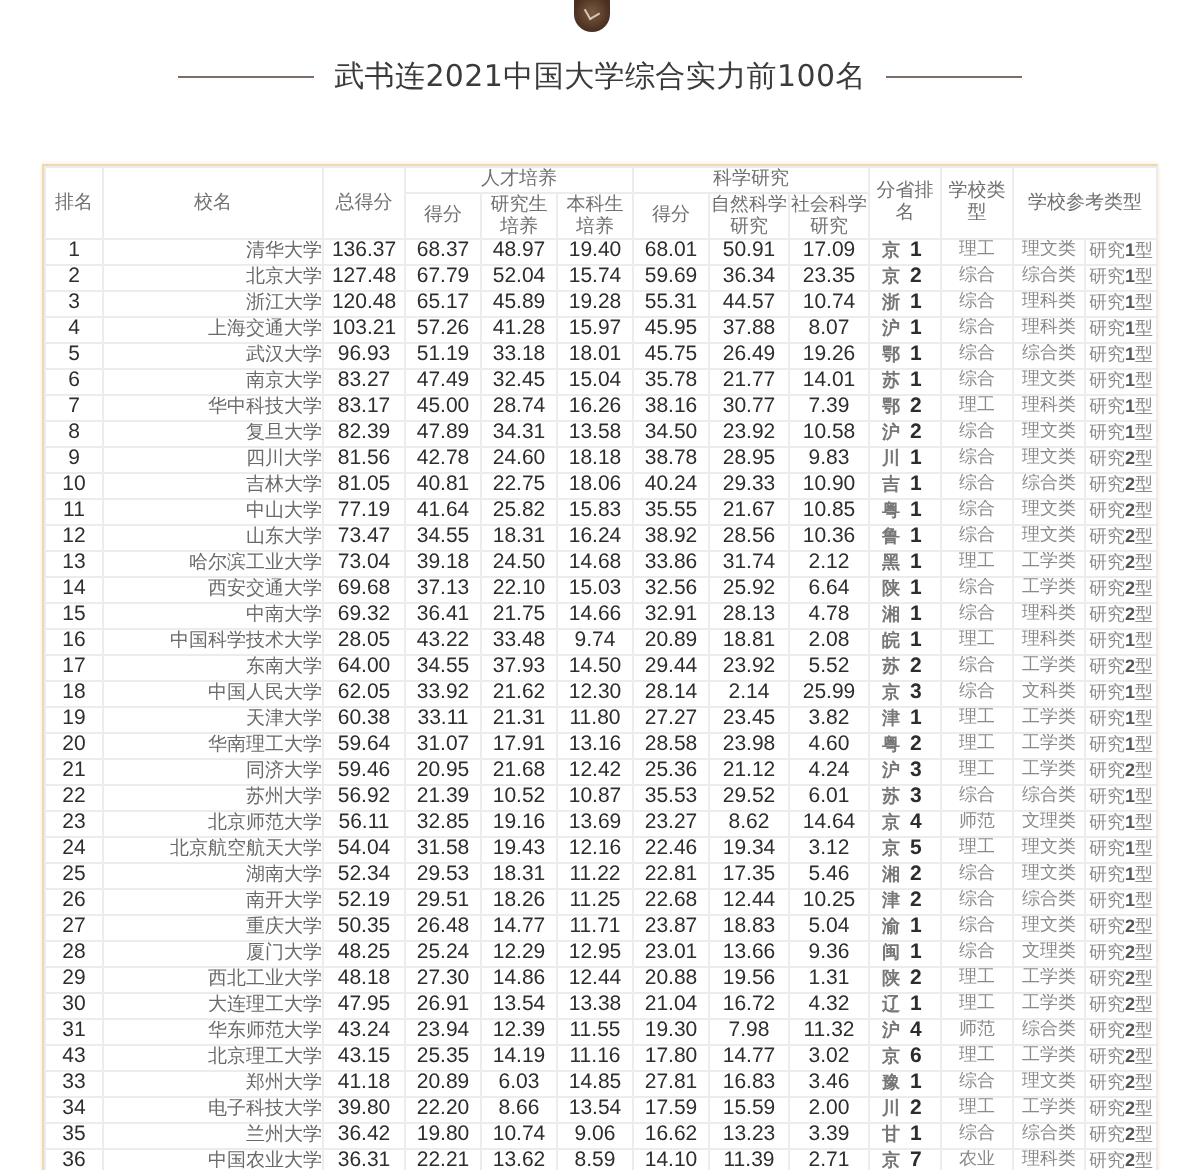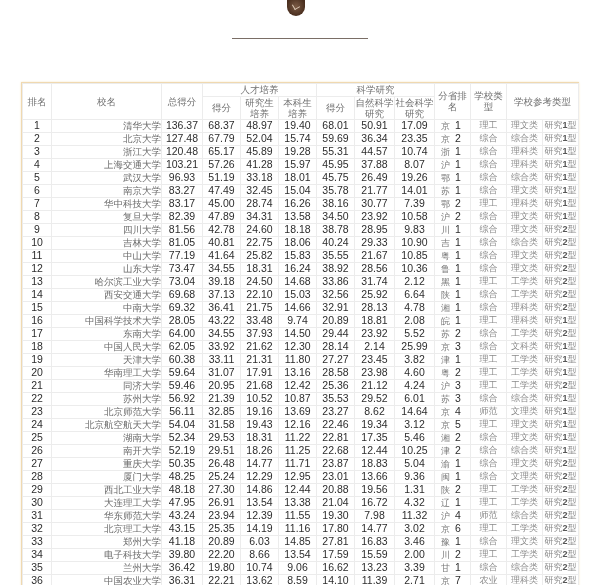--- a/index.html
+++ b/index.html
@@ -10,33 +10,34 @@
   .title-line { width:68px; height:1px; background:#7a6e66; }
   .title-text { margin:0 10px; font-size:15px; color:#3b3b3b; letter-spacing:0.2px; white-space:nowrap; }
   .table-wrap { position:absolute; left:21px; top:82px; width:556px; border:1px solid #f0d9b0; border-bottom:none; box-shadow:0 0 2px #f5e6c8; background:#fff; }
   table { border-collapse:collapse; width:100%; table-layout:fixed; }
   th, td { border:1px solid #ececec; padding:0; height:11.6px; line-height:11px; white-space:nowrap; overflow:hidden; }
   th { font-family:"DejaVu Serif", "Liberation Serif", serif; font-weight:normal; color:#707070; font-size:9.5px; text-align:center; line-height:11px; }
   td { font-family:"Liberation Sans", sans-serif; font-size:10.5px; color:#2d2d2d; }
   td.num { text-align:center; }
   td.rank { text-align:center; }
   td.name { font-family:"DejaVu Serif", "Liberation Serif", serif; font-size:9.5px; color:#6a6a6a; padding-left:4px; text-align:right; }
-  td.prov { font-family:"DejaVu Serif", serif; font-size:9px; color:#777; padding-left:6px; }
+  td.prov { font-family:"DejaVu Serif", serif; font-size:9px; color:#777; padding-left:6px;font-weight:bold; }
   td.prov .pnum { font-family:"Liberation Sans", sans-serif; font-size:10.5px; color:#2d2d2d; margin-left:5px; }
   td.cn { font-family:"DejaVu Serif", serif; font-size:9px; color:#8a8a8a; text-align:center; }
   td.cn b { font-family:"Liberation Sans", sans-serif; font-weight:bold; color:#555; }
   .hdr-tall { height:34px; }
 </style>
 </head>
 <body>
 
 <div class="top-icon"></div>
 
 <div class="title-row">
   <div class="title-line"></div>
+  <div class="title-text">武书连2021中国大学综合实力前100名</div>
   <div class="title-line"></div>
 </div>
 
 <div class="table-wrap">
   <table>
     <colgroup>
       <col style="width:29px">
         <col style="width:110px">
         <col style="width:41px">
       <col style="width:38px">
@@ -530,21 +531,21 @@
           <td class="num">11.55</td>
           <td class="num">19.30</td>
           <td class="num">7.98</td>
           <td class="num">11.32</td>
           <td class="prov"><span>沪</span><span class="pnum">4</span></td>
           <td class="cn">师范</td>
           <td class="cn">综合类</td>
           <td class="cn">研究<b>2</b>型</td>
         </tr>
         <tr>
-          <td class="rank">32</td>
+          <td class="rank">43</td>
           <td class="name">北京理工大学</td>
           <td class="num">43.15</td>
           <td class="num">25.35</td>
           <td class="num">14.19</td>
           <td class="num">11.16</td>
           <td class="num">17.80</td>
           <td class="num">14.77</td>
           <td class="num">3.02</td>
           <td class="prov"><span>京</span><span class="pnum">6</span></td>
           <td class="cn">理工</td>

